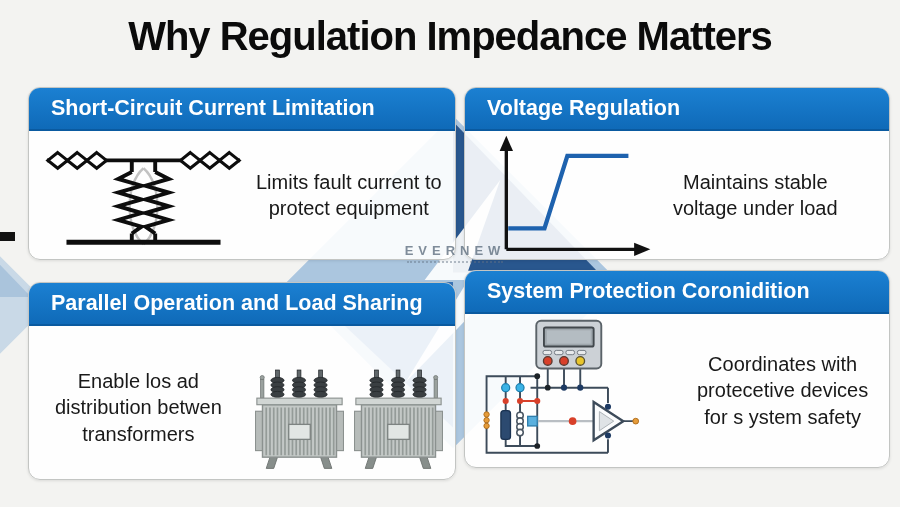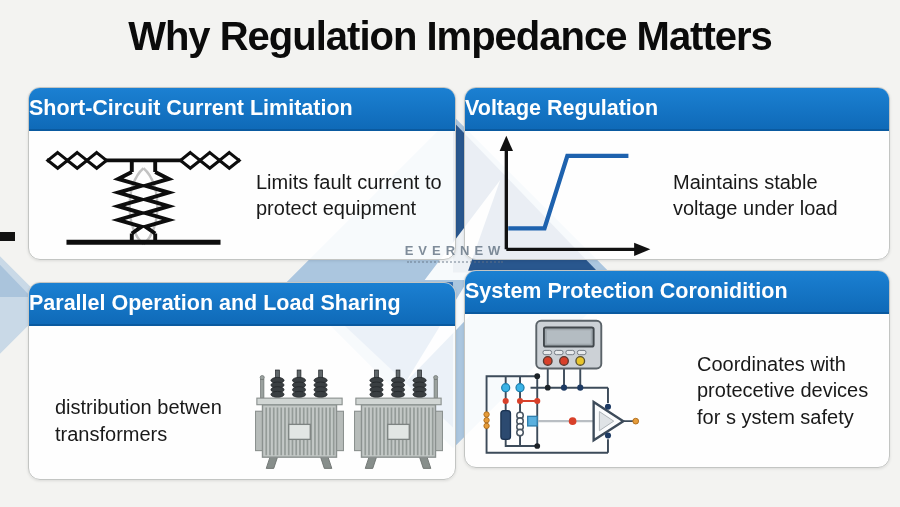--- a/index.html
+++ b/index.html
@@ -20,25 +20,25 @@
     z-index:10;overflow:hidden;
   }
   .card-tl{left:28px;top:87px;width:426px;height:171px;}
   .card-tr{left:464px;top:87px;width:424px;height:171px;}
   .card-bl{left:28px;top:282px;width:426px;height:196px;}
   .card-br{left:464px;top:270px;width:424px;height:196px;}
   .card-header{
     height:41px;background:linear-gradient(#1b80d2,#0f6ab8);
     border-bottom:2px solid #0a5aa0;
     color:#ffffff;font-size:21.5px;font-weight:bold;line-height:41px;
-    white-space:nowrap;
+    padding-left:22px;white-space:nowrap;
   }
   .card-body{display:flex;align-items:center;height:calc(100% - 43px);}
   .desc{font-size:20px;color:#191919;line-height:1.32;}
-  .desc .line{white-space:nowrap;}
+  .desc .line{white-space:nowrap;text-align:center;}
   .tl-icon{margin-left:12px;flex:0 0 auto;}
   .tl-desc{margin-left:10px;}
   .tr-icon{margin-left:16px;flex:0 0 auto;}
   .tr-desc{margin-left:4px;}
   .bl-body{align-items:flex-end;padding-bottom:4px;}
   .bl-desc{margin-left:26px;margin-bottom:32px;}
   .tx-pair{margin-left:auto;margin-right:12px;display:flex;gap:10px;align-items:flex-end;}
   .br-icon{margin-left:12px;margin-top:2px;flex:0 0 auto;}
   .br-desc{margin-left:24px;}
   .watermark-main{position:absolute;left:283px;top:112px;z-index:1;opacity:0.95;}
@@ -115,20 +115,21 @@
       <div class="line">Maintains stable</div>
       <div class="line">voltage under load</div>
     </div>
   </div>
 </div>
 
 <div class="card card-bl">
   <div class="card-header">Parallel Operation and Load Sharing</div>
   <div class="card-body bl-body">
     <div class="desc bl-desc">
+      <div class="line">Enable los ad</div>
       <div class="line">distribution betwen</div>
       <div class="line">transformers</div>
     </div>
     <div class="tx-pair">
       <svg width="89" height="113" viewBox="0 0 95 120">
         <rect x="6" y="14" width="3.5" height="20" fill="#9aa19e" stroke="#6f7573" stroke-width="0.8"></rect>
         <circle cx="7.7" cy="12" r="2.2" fill="#9aa19e" stroke="#6f7573" stroke-width="0.8"></circle>
         <g fill="#3a3f42" stroke="#212528" stroke-width="0.8">
           <g transform="translate(24,0)">
               <rect x="-2" y="4" width="4" height="11" fill="#61686b"></rect>

